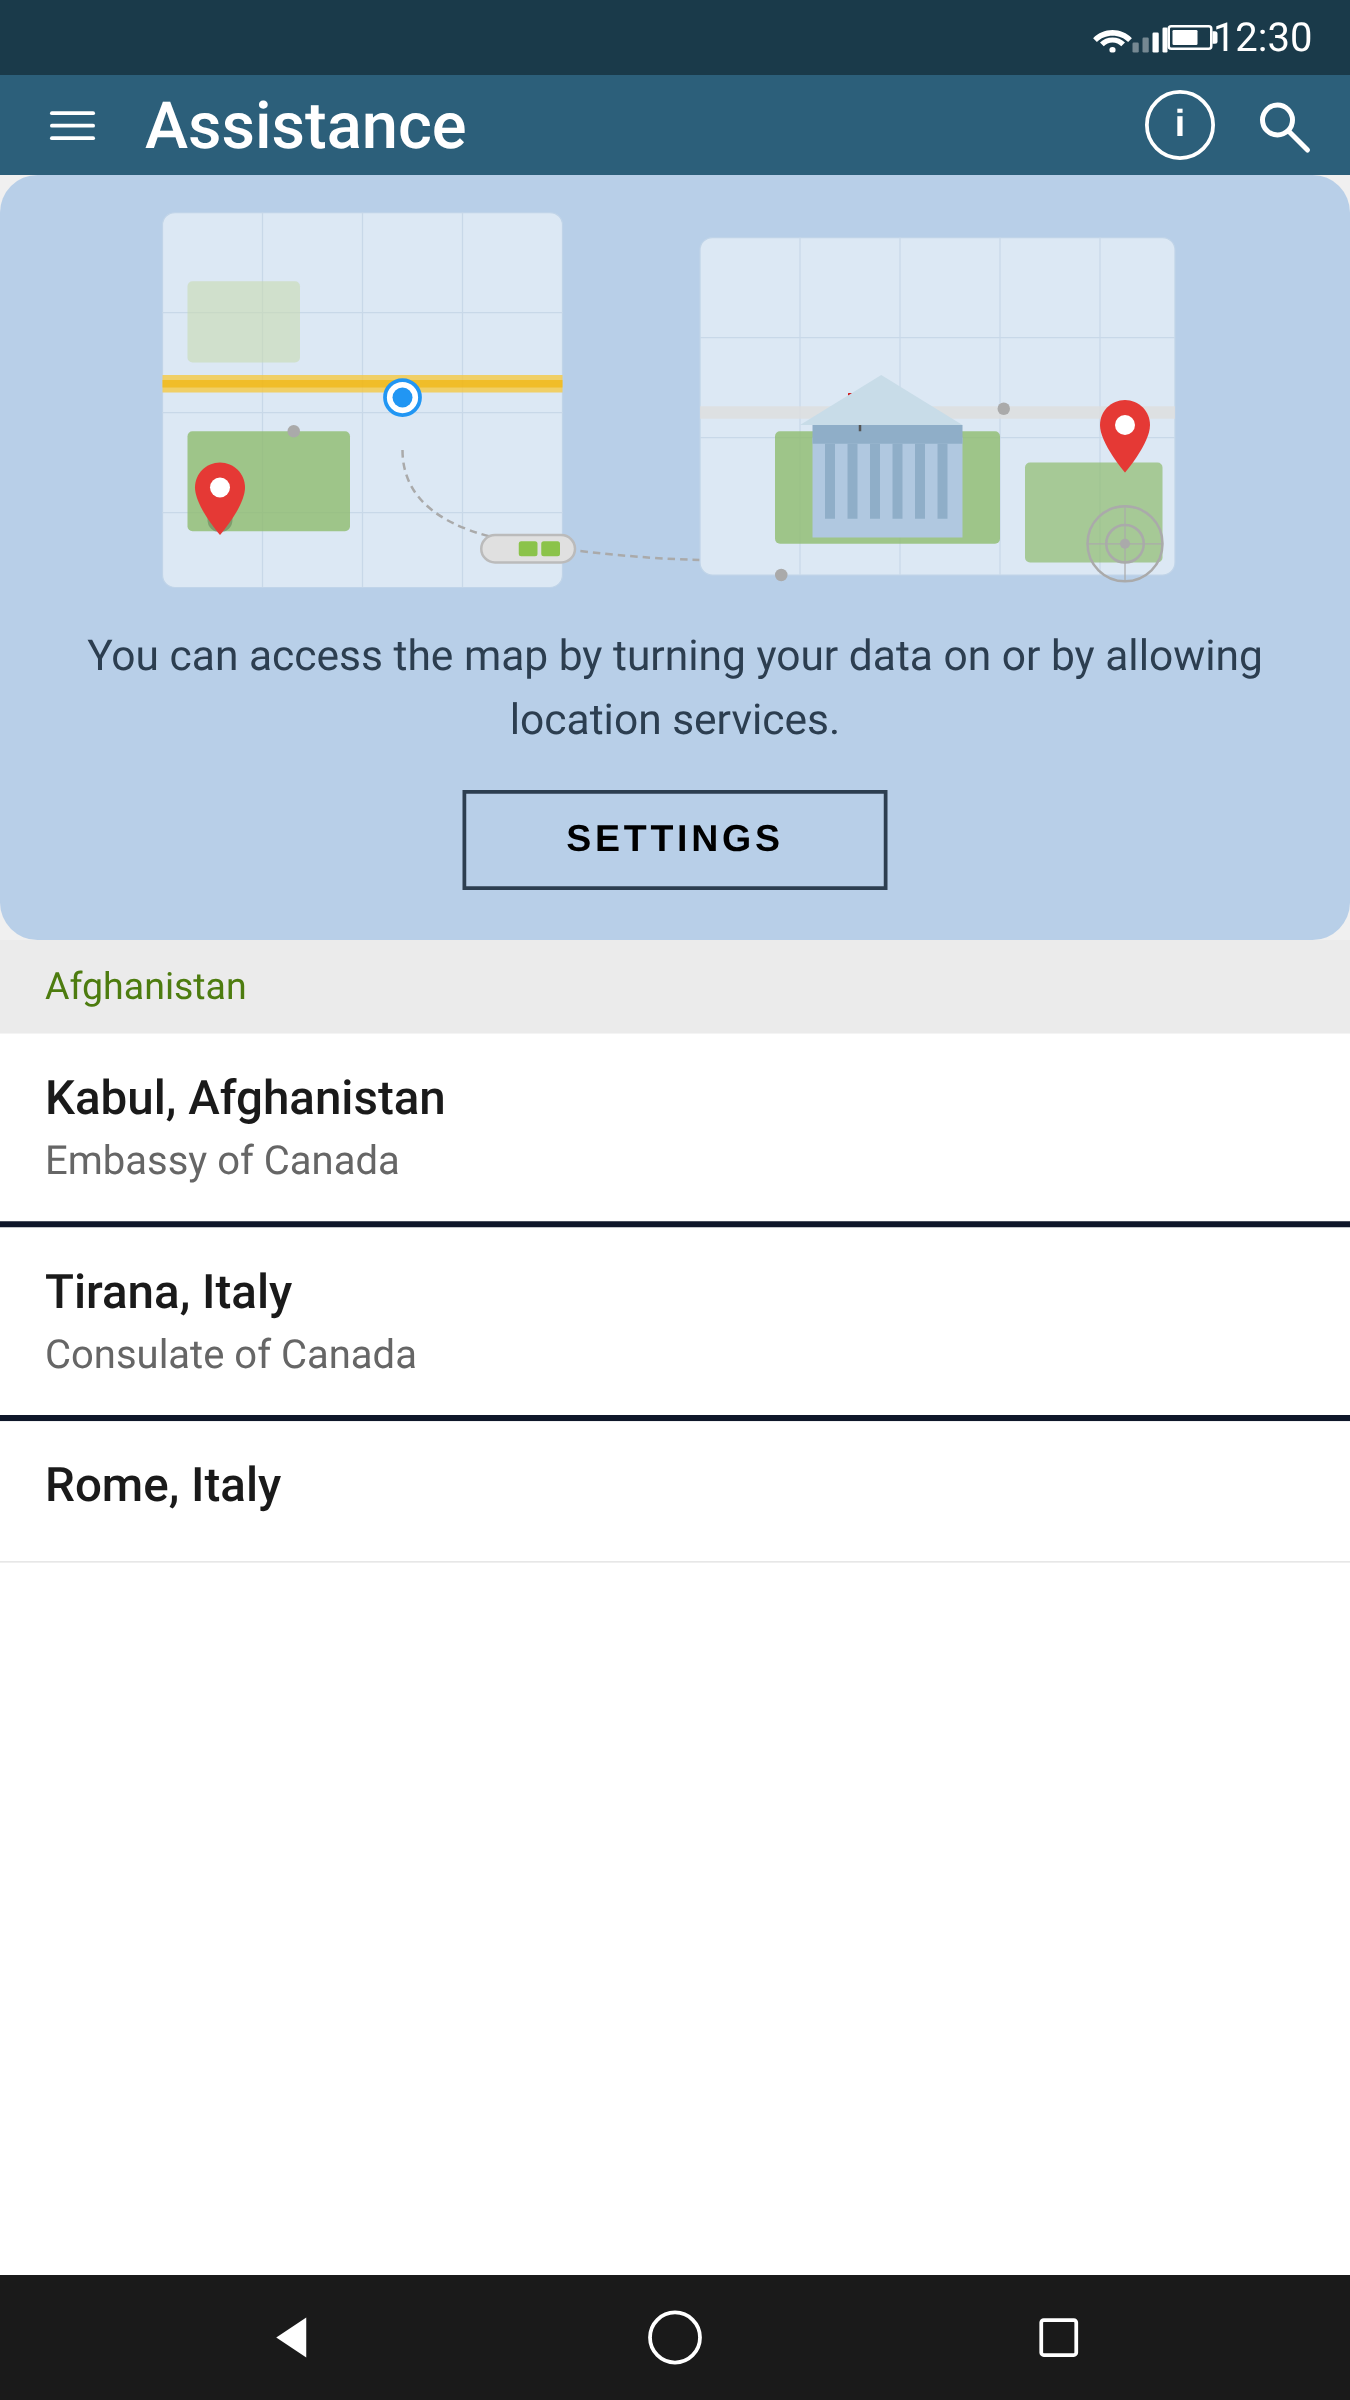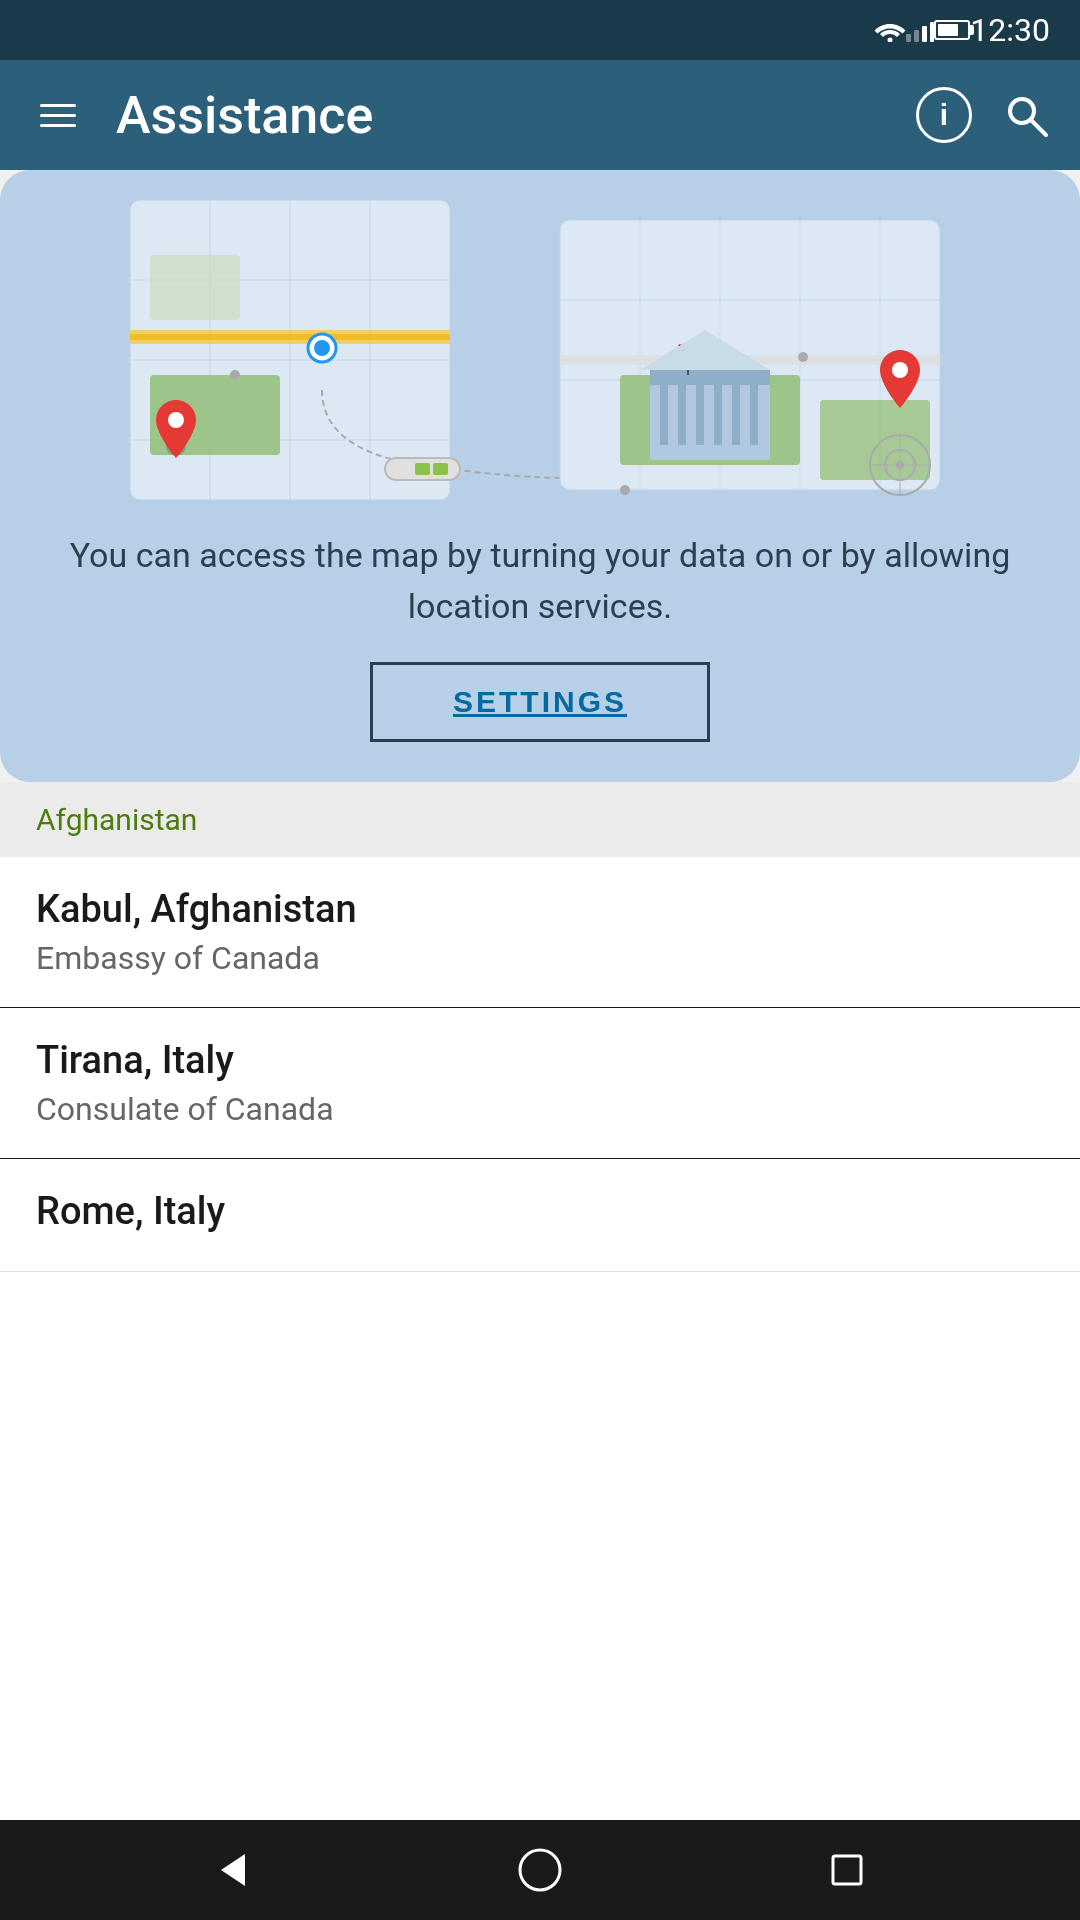--- a/index.html
+++ b/index.html
@@ -87,21 +87,21 @@
     }
     .signal-bar {
       background: white;
       width: 5px;
       border-radius: 1px;
     }
 
     
     .app-bar {
       background: #2c5f7a;
-      height: 110px;
+      height: 80px;
       display: flex;
       align-items: center;
       padding: 0 30px;
       gap: 30px;
     }
 
     .hamburger-icon {
       color: white;
       font-size: 36px;
       cursor: pointer;
@@ -181,48 +181,47 @@
       font-size: 34px;
       text-align: center;
       line-height: 1.5;
       margin-bottom: 30px;
       font-weight: 400;
     }
 
     .settings-button {
       border: 3px solid #2c3e50;
       background: transparent;
-      color: #0369a1;
+      color: #000000;
       font-size: 30px;
       font-weight: 600;
       letter-spacing: 3px;
       padding: 20px 80px;
       cursor: pointer;
       text-transform: uppercase;
-      text-decoration: underline;
     }
 
     
     .list-section {
       flex: 1;
       background: white;
     }
 
     .country-header {
       background: #ebebeb;
       padding: 20px 36px;
       color: #4d7c0f;
       font-size: 30px;
       font-weight: 400;
     }
 
     .embassy-item {
       background: white;
       padding: 30px 36px;
-      border-bottom: 1px solid #0f172a;
+      border-bottom: 5px solid #0f172a;
     }
 
     .embassy-city {
       font-size: 38px;
       font-weight: 500;
       color: #1a1a1a;
       margin-bottom: 8px;
     }
 
     .embassy-name {

